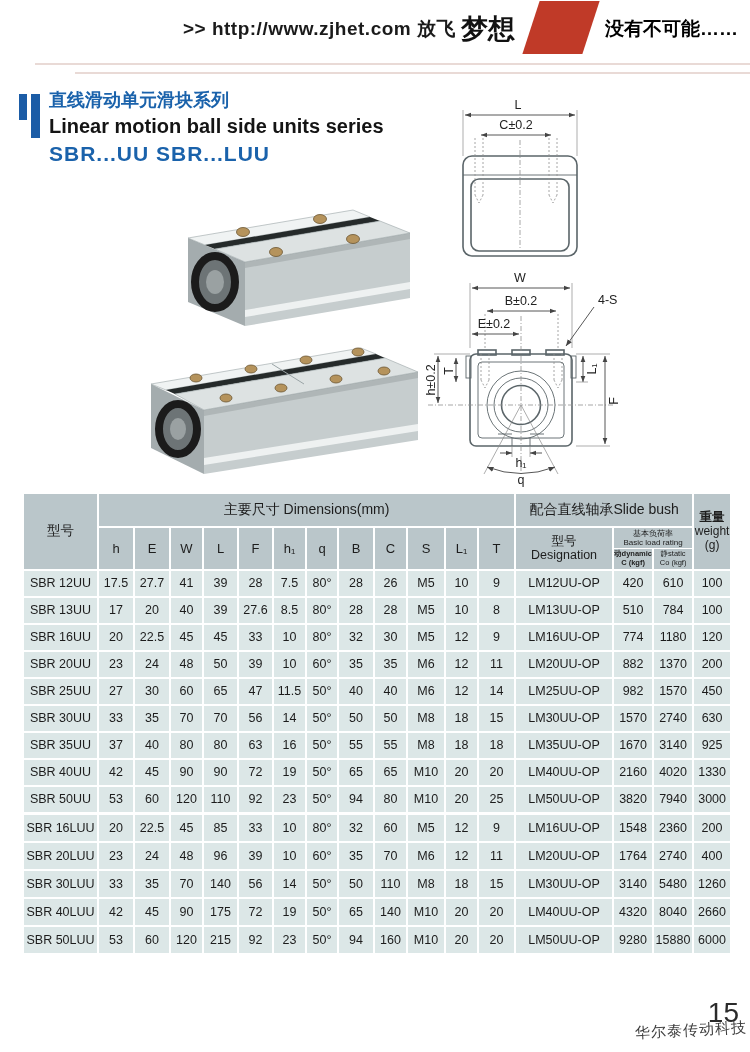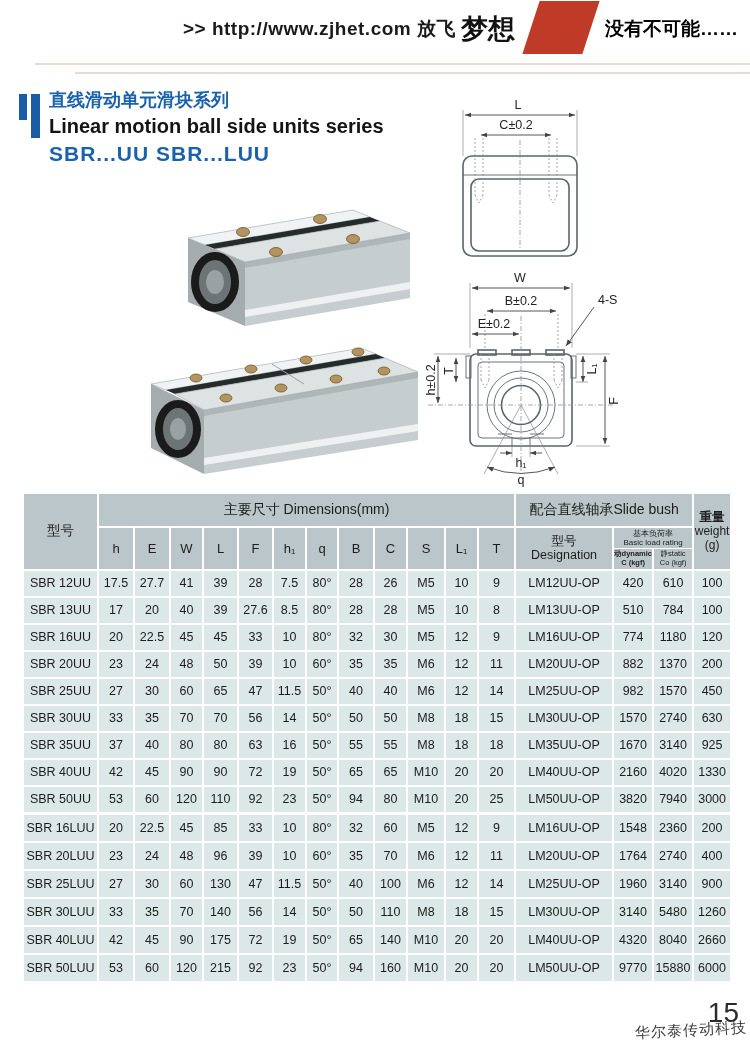--- a/index.html
+++ b/index.html
@@ -523,39 +523,20 @@
           <td>70</td>
           <td>M6</td>
           <td>12</td>
           <td>11</td>
           <td>LM20UU-OP</td>
           <td>1764</td>
           <td>2740</td>
           <td>400</td>
         </tr>
         <tr>
-          <td>SBR 25LUU</td>
-          <td>27</td>
-          <td>30</td>
-          <td>60</td>
-          <td>130</td>
-          <td>47</td>
-          <td>11.5</td>
-          <td>50°</td>
-          <td>40</td>
-          <td>100</td>
-          <td>M6</td>
-          <td>12</td>
-          <td>14</td>
-          <td>LM25UU-OP</td>
-          <td>1960</td>
-          <td>3140</td>
-          <td>900</td>
-        </tr>
-        <tr>
           <td>SBR 30LUU</td>
           <td>33</td>
           <td>35</td>
           <td>70</td>
           <td>140</td>
           <td>56</td>
           <td>14</td>
           <td>50°</td>
           <td>50</td>
           <td>110</td>
@@ -594,21 +575,21 @@
           <td>215</td>
           <td>92</td>
           <td>23</td>
           <td>50°</td>
           <td>94</td>
           <td>160</td>
           <td>M10</td>
           <td>20</td>
           <td>20</td>
           <td>LM50UU-OP</td>
-          <td>9770</td>
+          <td>9280</td>
           <td>15880</td>
           <td>6000</td>
         </tr>
       </tbody>
   </table>
 
   <div class="page-num">15</div>
   <div class="watermark">华尔泰传动科技</div>
 </div>
 

